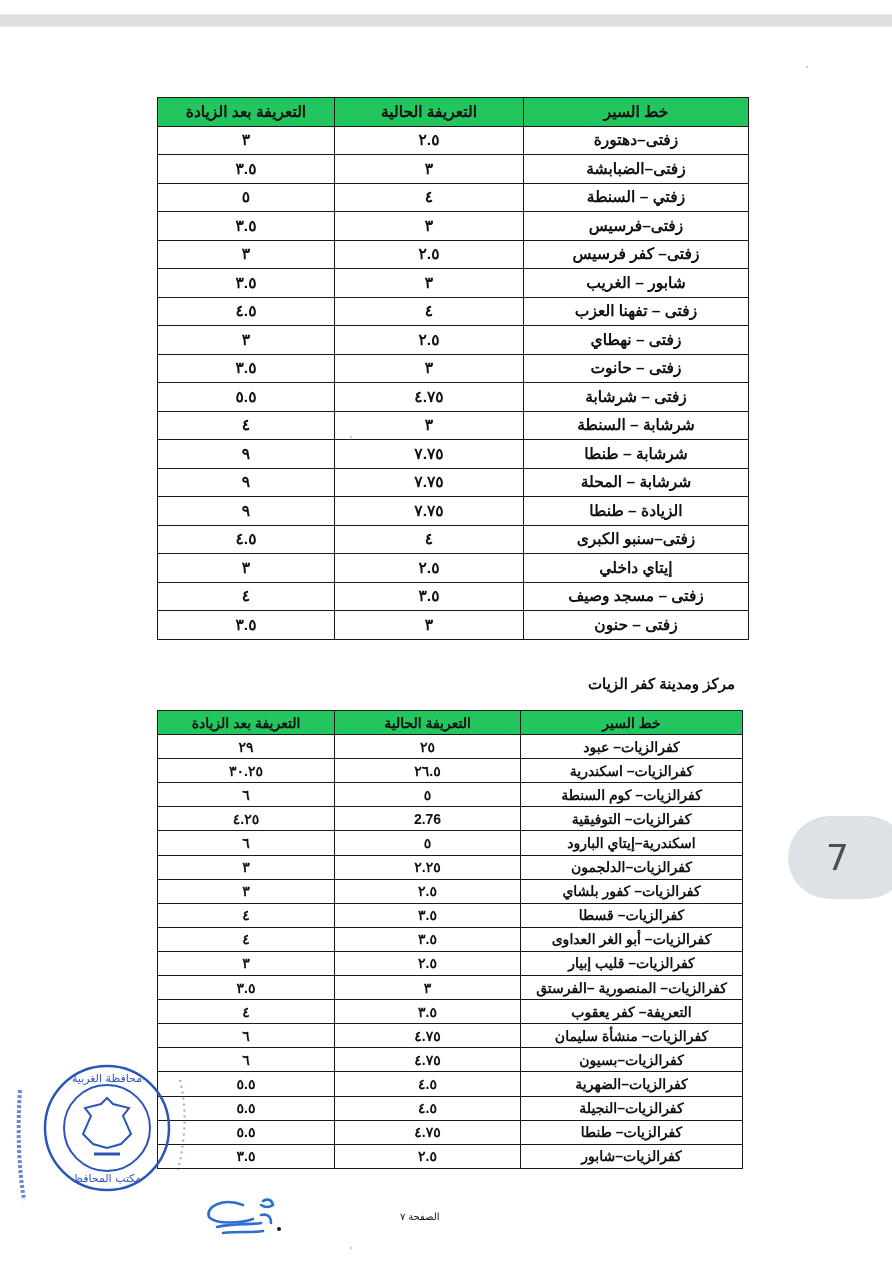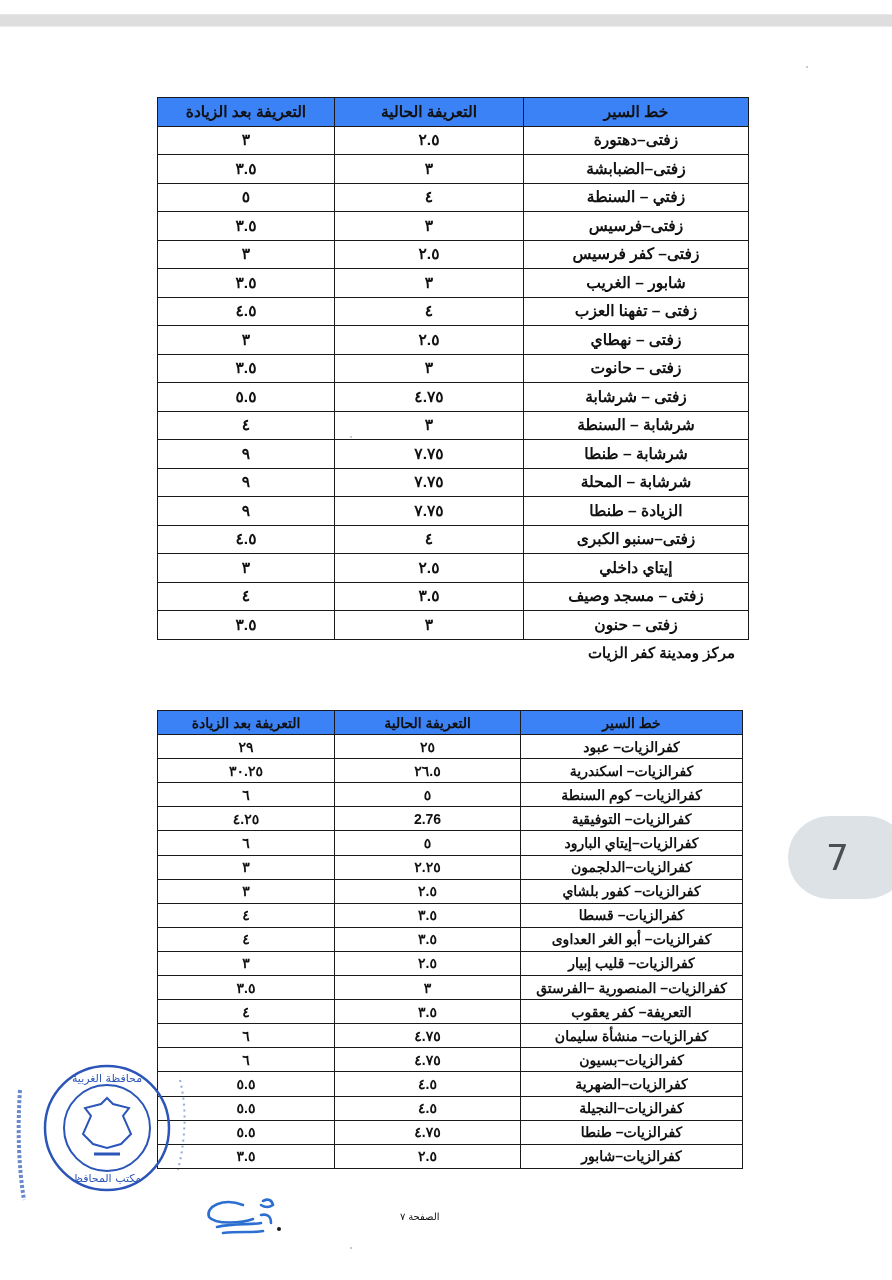--- a/index.html
+++ b/index.html
@@ -8,30 +8,30 @@
     background:#ffffff; font-family:"DejaVu Sans", sans-serif; color:#111;
   }
   .topbar { position:absolute; left:0; top:14px; width:892px; height:11px; background:#dedede; border-top:1px solid #e8e8e8; border-bottom:1px solid #ececec; }
   table.fares {
     position:absolute; border-collapse:collapse; direction:rtl; table-layout:fixed;
     font-family:"Liberation Sans", sans-serif; font-weight:bold;
   }
   table.fares td, table.fares th {
     border:1.6px solid #1a1a1a; text-align:center; padding:0; overflow:hidden; white-space:nowrap;
   }
-  table.fares th { background:#3b82f6; font-weight:bold; }
+  table.fares th { background:#22c55e; font-weight:bold; }
   #t1 { left:157px; top:97px; width:591px; }
   #t1 td, #t1 th { height:27.5px; font-size:15.5px; }
   #t1 col.c1 { width:225px; } #t1 col.c2 { width:189px; } #t1 col.c3 { width:177px; }
   #t2 { left:157px; top:710px; width:585px; }
   #t2 td, #t2 th { height:23.1px; font-size:14px; }
   #t2 col.c1 { width:222px; } #t2 col.c2 { width:186px; } #t2 col.c3 { width:177px; }
   td.route { font-size:15px; }
   .section-title {
-    position:absolute; right:157px; top:644px; direction:rtl;
+    position:absolute; right:157px; top:675px; direction:rtl;
     font-family:"Liberation Sans", sans-serif; font-weight:bold; font-size:15px;text-align:center;
   }
   .page-label {
     position:absolute; left:400px; top:1211px; direction:rtl;
     font-family:"Liberation Sans", sans-serif; font-size:10px;
   }
   .page-pill {
     position:absolute; left:788px; top:816px; width:120px; height:83px; border-radius:42px;
     background:#dde2e6; color:#4a4f54; font-family:"DejaVu Sans", sans-serif; font-size:36px;
     display:flex; align-items:center; padding-left:38px; box-sizing:border-box;
@@ -182,21 +182,21 @@
         <td class="route">كفرالزيات– كوم السنطة</td>
         <td>٥</td>
         <td>٦</td>
       </tr>
       <tr>
         <td class="route">كفرالزيات– التوفيقية</td>
         <td>2.76</td>
         <td>٤.٢٥</td>
       </tr>
       <tr>
-        <td class="route">كفرالزيات–إيتاي البارود</td>
+        <td class="route">اسكندرية–إيتاي البارود</td>
         <td>٥</td>
         <td>٦</td>
       </tr>
       <tr>
         <td class="route">كفرالزيات–الدلجمون</td>
         <td>٢.٢٥</td>
         <td>٣</td>
       </tr>
       <tr>
         <td class="route">كفرالزيات– كفور بلشاي</td>

